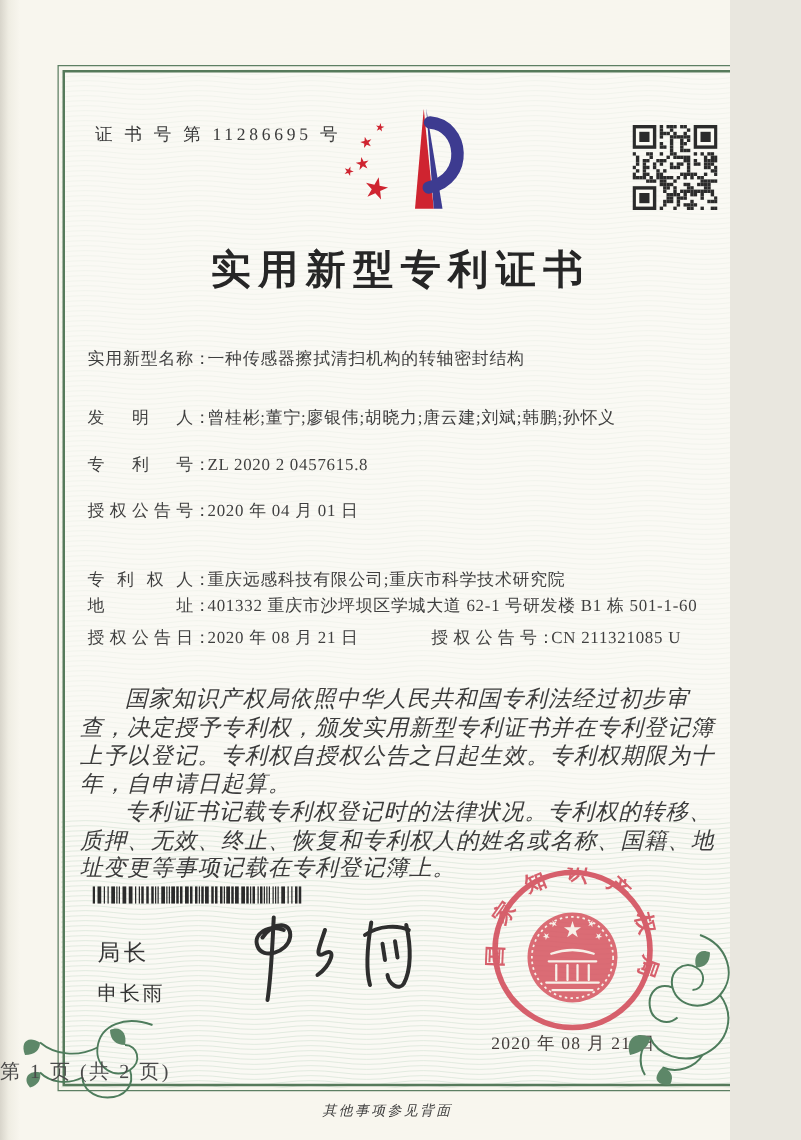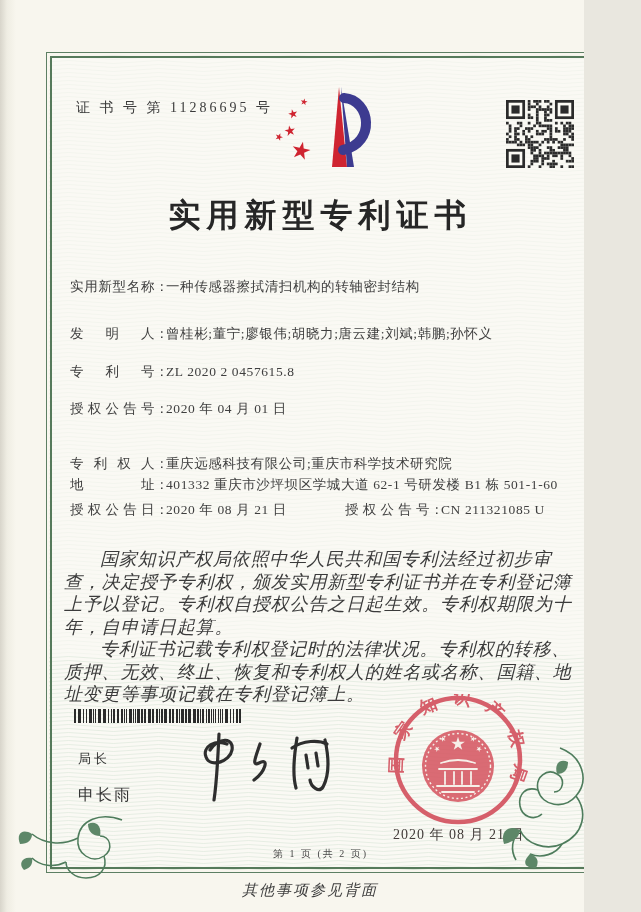--- a/index.html
+++ b/index.html
@@ -24,29 +24,29 @@
   .flabel{display:inline-block;width:85px;text-align:justify;text-align-last:justify;vertical-align:top;letter-spacing:0.5px;}
   .fcolon{display:inline-block;width:11px;vertical-align:top;}
   .fvalue{display:inline-block;width:414px;vertical-align:top;letter-spacing:0.6px;}
   .fgroup2{position:absolute;left:275px;top:0;white-space:nowrap;}
   .fgroup2 .flabel{width:85px;}
   .fgroup2 .fvalue{width:auto;}
   .paras{position:absolute;left:64px;top:548px;width:518px;font-size:18px;line-height:22.5px;
     font-style:italic;color:#3b3b3b;letter-spacing:0.8px;}
   .paras p{margin:0;text-indent:2em;}
   .barcode{position:absolute;left:74px;top:709px;width:172px;height:14px;}
-  .director-label{position:absolute;left:78px;top:750px;font-size:13px;letter-spacing:3px;color:#353535;text-align:right;}
+  .director-label{position:absolute;left:78px;top:750px;font-size:18px;letter-spacing:3px;color:#353535;text-align:right;}
   .director-name{position:absolute;left:78px;top:785px;font-size:16px;letter-spacing:2px;color:#353535;}
   .signature{position:absolute;left:180px;top:726px;}
   .seal{position:absolute;left:388px;top:694px;}
   .seal-date{position:absolute;left:393px;top:826px;font-size:14px;letter-spacing:1px;color:#433c3a;}
-  .page-indicator{position:absolute;left:0;top:847px;width:641px;text-align:center;
-    font-size:10px;letter-spacing:2px;color:#4a4a4a;}
+  .page-indicator{position:absolute;left:0;top:847px;width:641px;
+    font-size:16px;letter-spacing:2px;color:#4a4a4a;}
   .back-note{position:absolute;left:0;top:881px;width:620px;text-align:center;
-    font-size:15px;font-style:italic;letter-spacing:2px;color:#3e3e3e;}
+    font-size:11px;font-style:italic;letter-spacing:2px;color:#3e3e3e;}
   .orn{position:absolute;pointer-events:none;}
   .orn-right{left:494px;top:742px;}
   .orn-left{left:16px;top:806px;transform:scaleX(-1);}
 </style>
 </head>
 <body>
 
 <div class="paper">
 
   <svg class="guilloche" width="556" height="821">

